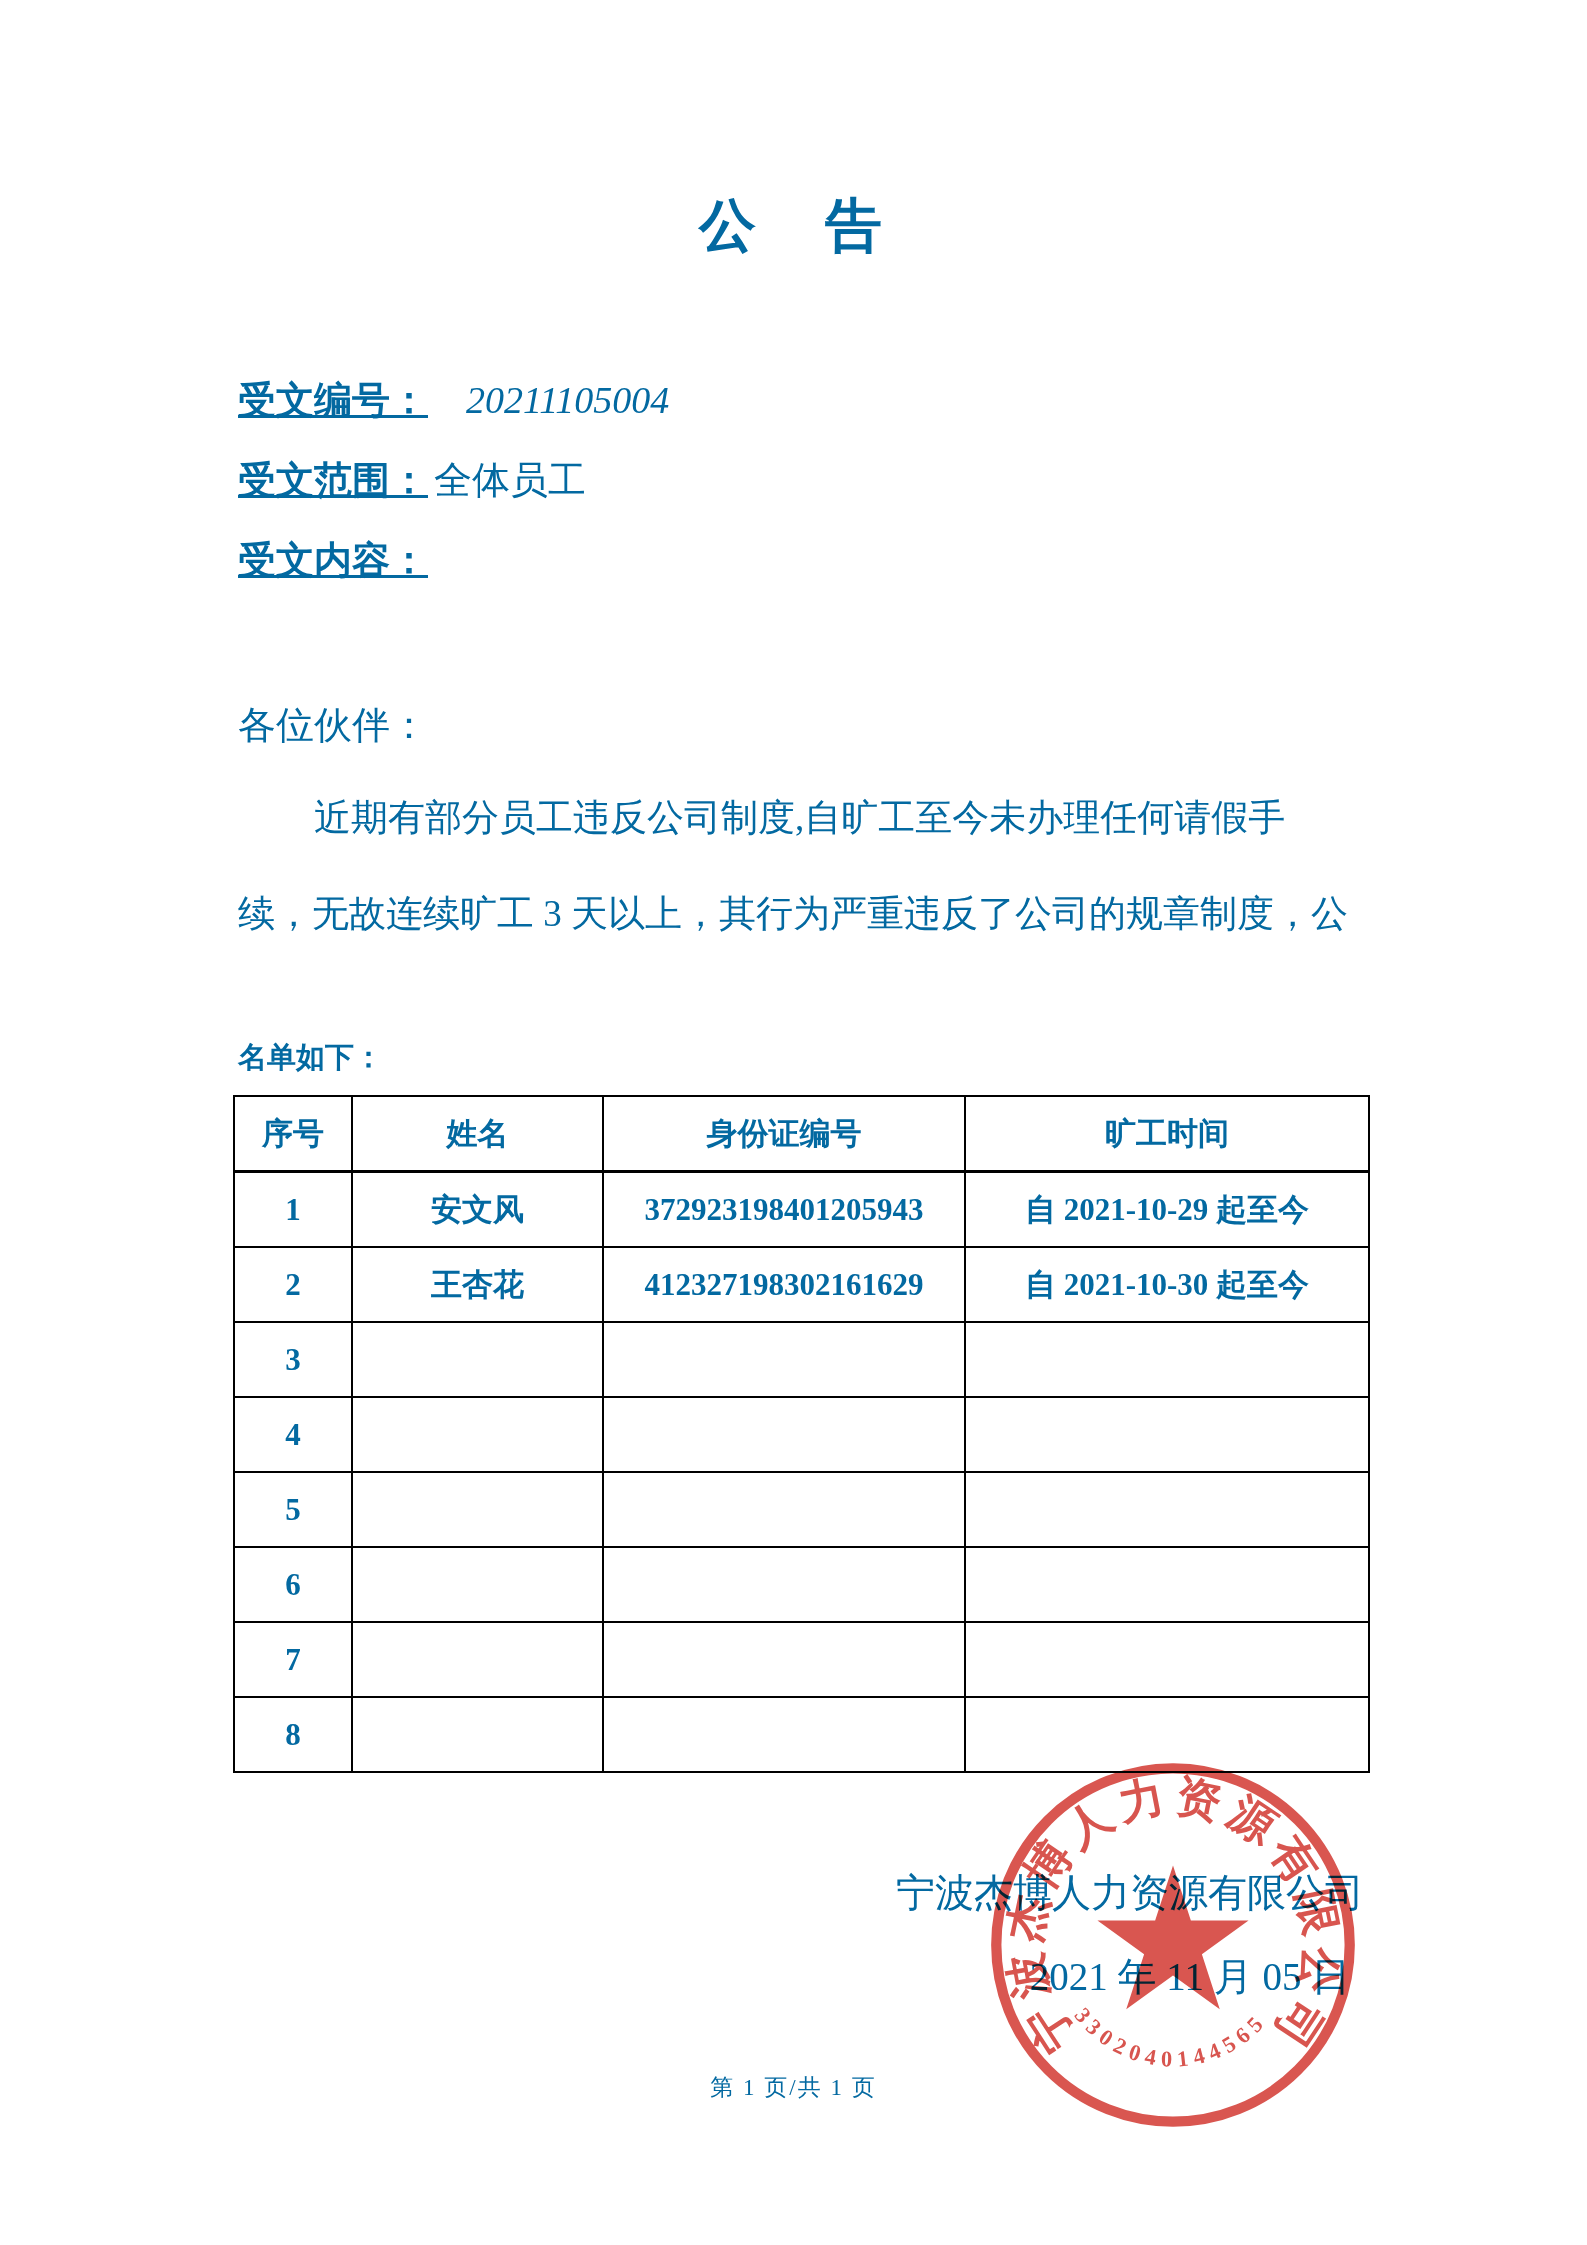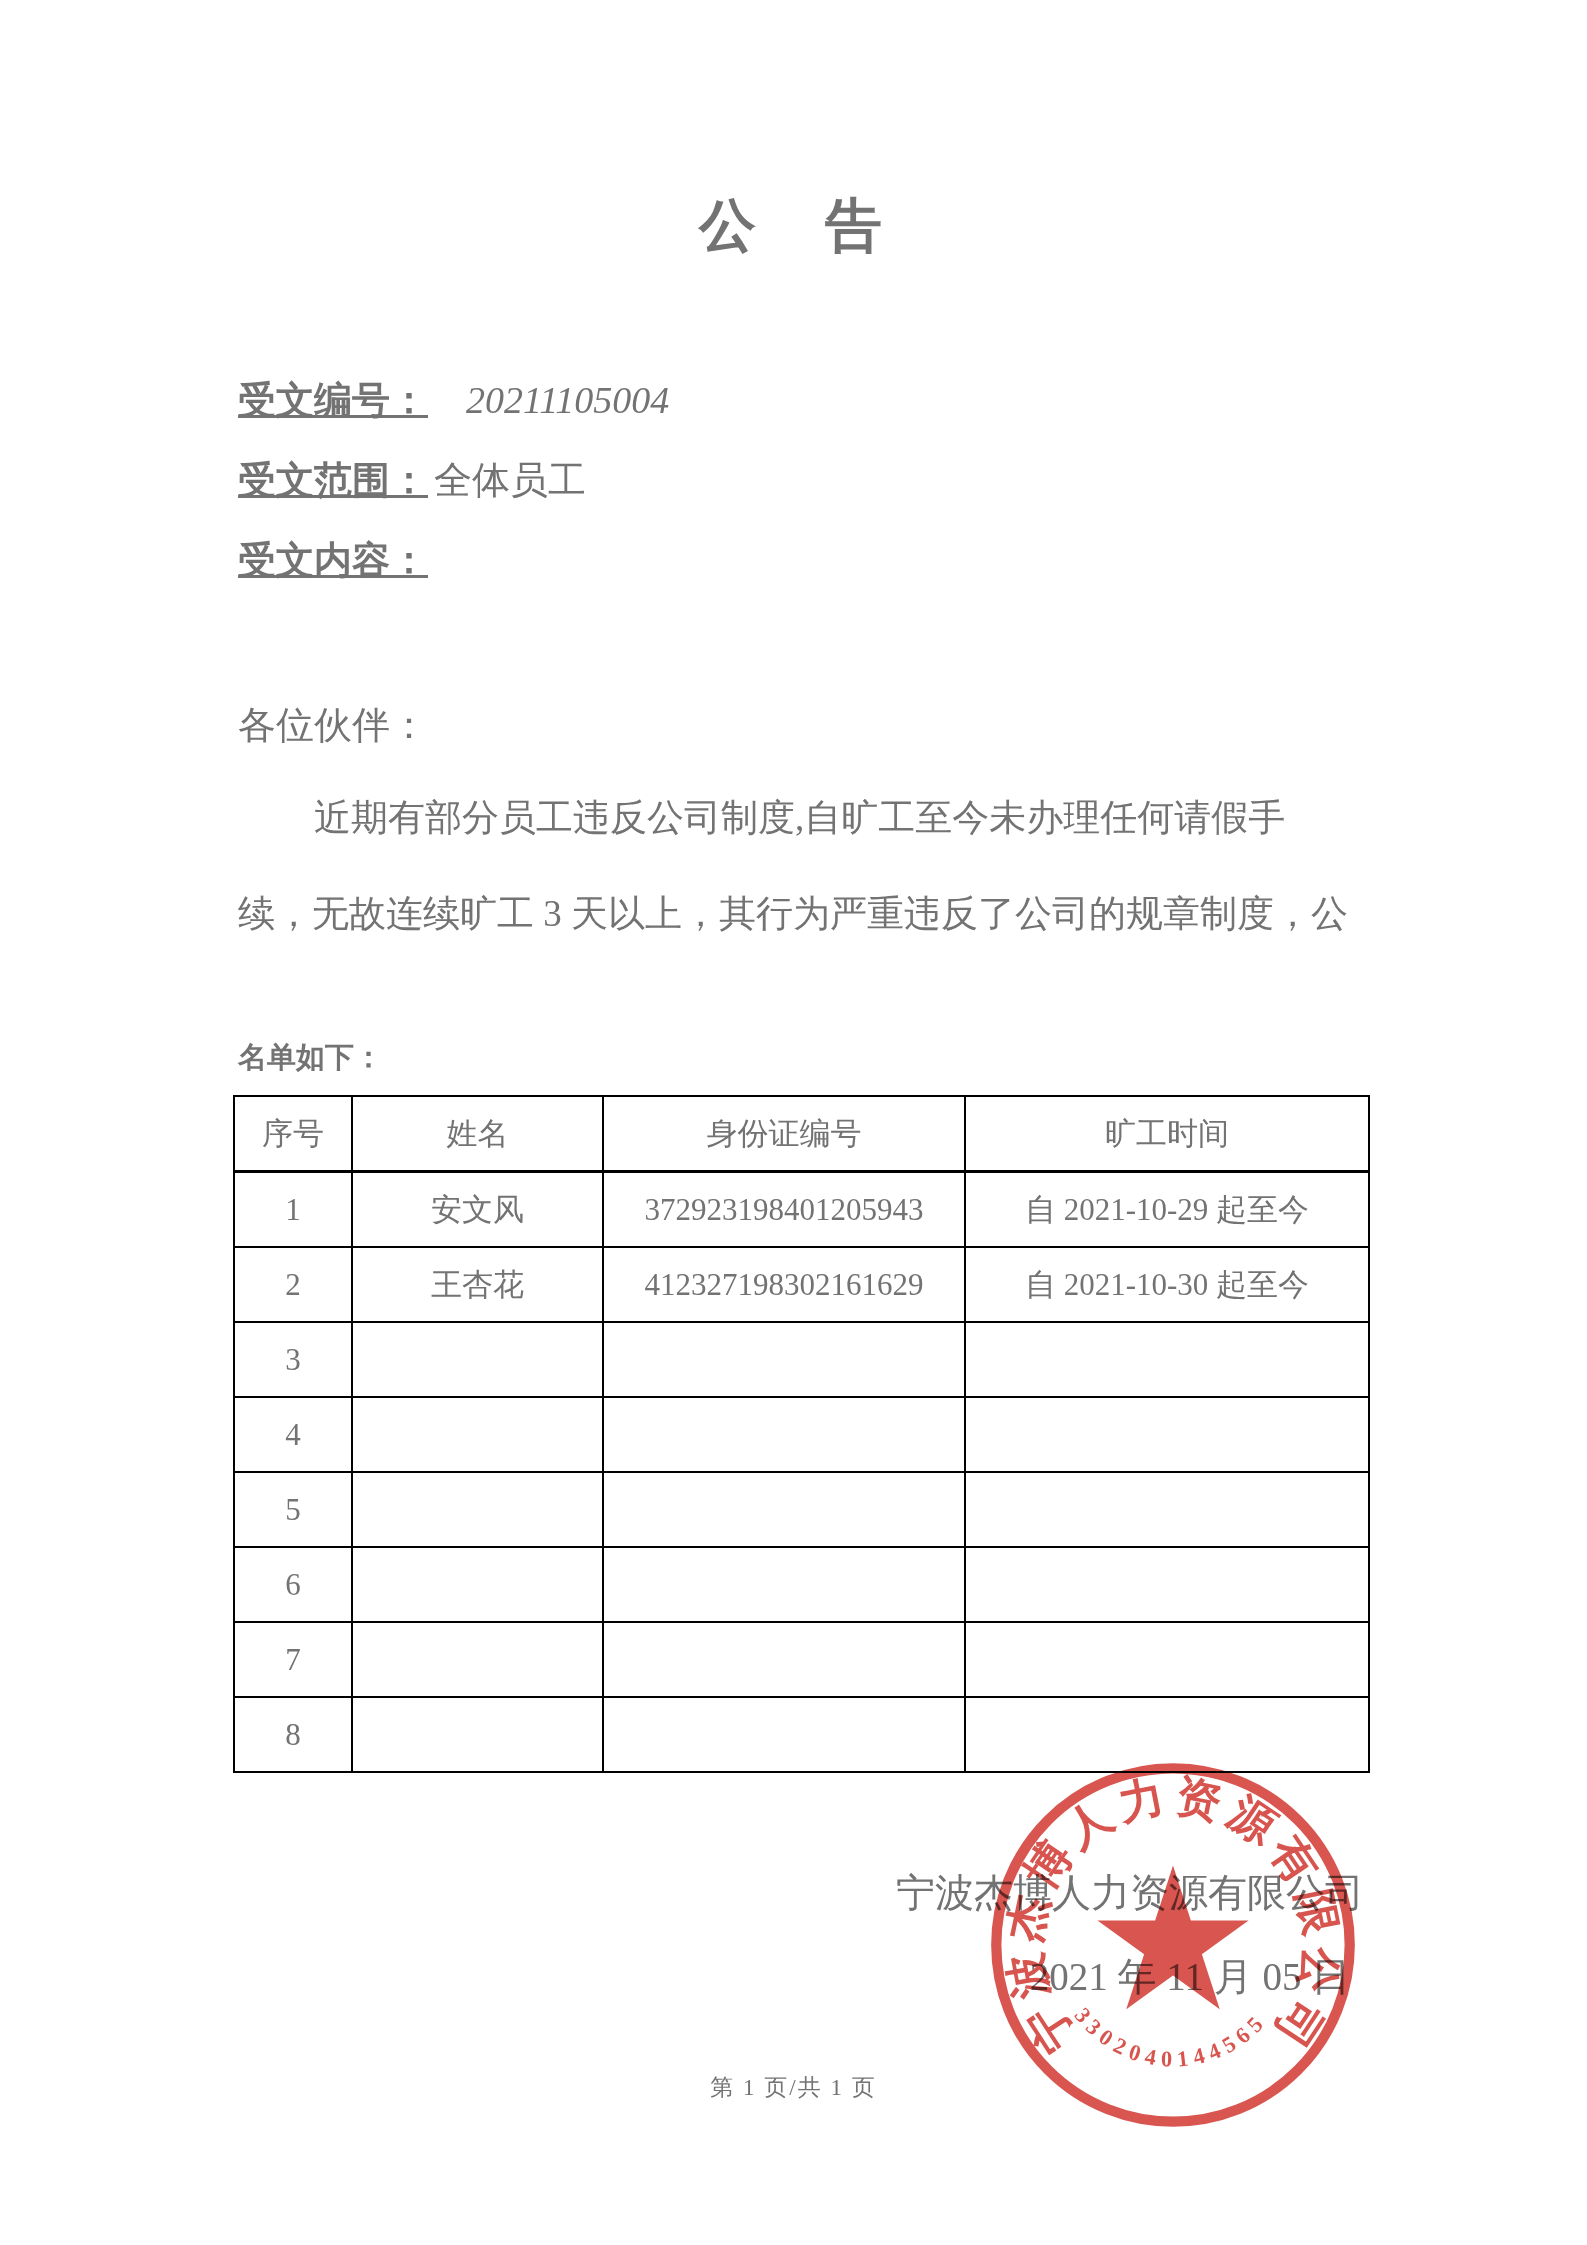--- a/index.html
+++ b/index.html
@@ -1,18 +1,18 @@
 <!DOCTYPE html>
 <html><head>
 <meta charset="utf-8">
 <style>
   html,body{margin:0;padding:0;background:#ffffff;}
   .page{
     position:relative;width:1587px;height:2245px;background:#ffffff;overflow:hidden;
-    font-family:"Liberation Serif","DejaVu Serif",serif;color:#737373;border-radius:22px;
+    font-family:"Liberation Serif","DejaVu Serif",serif;color:#0369a1;border-radius:22px;
   }
   .doc-title{
     position:absolute;top:188px;left:0;width:100%;text-align:center;
     font-size:57px;font-weight:bold;letter-spacing:6px;
   }
   .fields{position:absolute;top:360px;left:238px;width:1132px;}
   .field-row{height:80px;display:flex;align-items:center;font-size:38px;}
   .field-label{font-weight:bold;text-decoration:underline;}
   .field-row:first-child .field-value{margin-left:38px;font-style:italic;}
   .field-value{margin-left:6px;}
@@ -20,21 +20,21 @@
   .paragraph{position:absolute;top:770px;left:238px;width:1140px;}
   .para-line{height:96px;line-height:96px;font-size:37px;white-space:nowrap;}
   .para-line.indent{text-indent:76px;}
   .list-label{position:absolute;top:1038px;left:238px;font-size:29px;font-weight:bold;}
   table.roster{
     position:absolute;top:1095px;left:233px;width:1137px;
     border-collapse:collapse;table-layout:fixed;
   }
   table.roster td,table.roster th{
     border:2px solid #000;height:73px;text-align:center;vertical-align:middle;
-    font-size:31px;font-weight:normal;padding:0 4px;overflow:hidden;
+    font-size:31px;font-weight:bold;padding:0 4px;overflow:hidden;
   }
   table.roster thead th{border-bottom:3px solid #000;}
   td.cell-name,td.cell-id,td.cell-absent{font-weight:bold;font-size:32px;}
   .sig-company{
     position:absolute;top:1866px;left:880px;width:500px;text-align:center;
     font-size:39px;white-space:nowrap;
   }
   .sig-date{
     position:absolute;top:1950px;left:1000px;width:380px;text-align:center;
     font-size:39px;white-space:nowrap;

